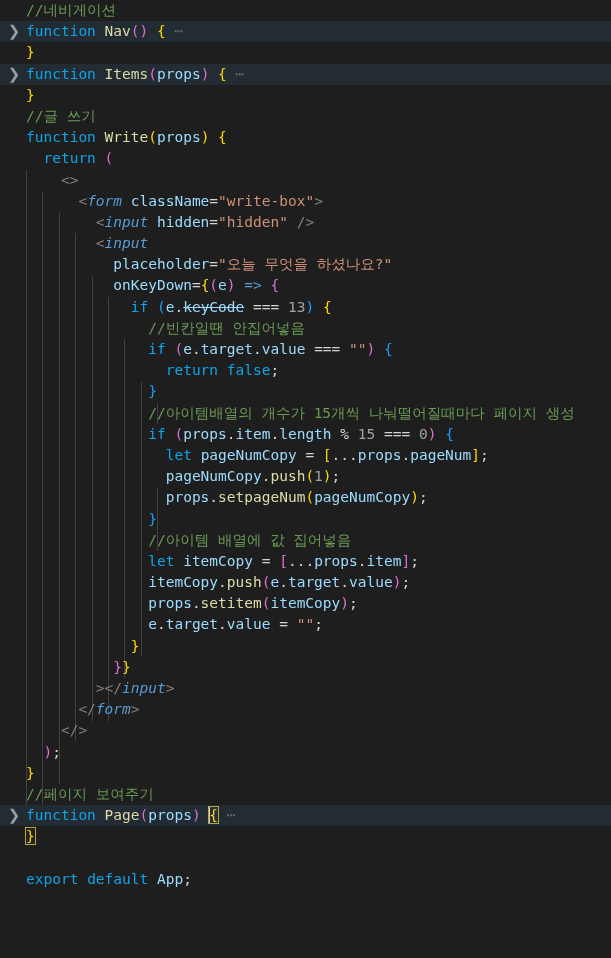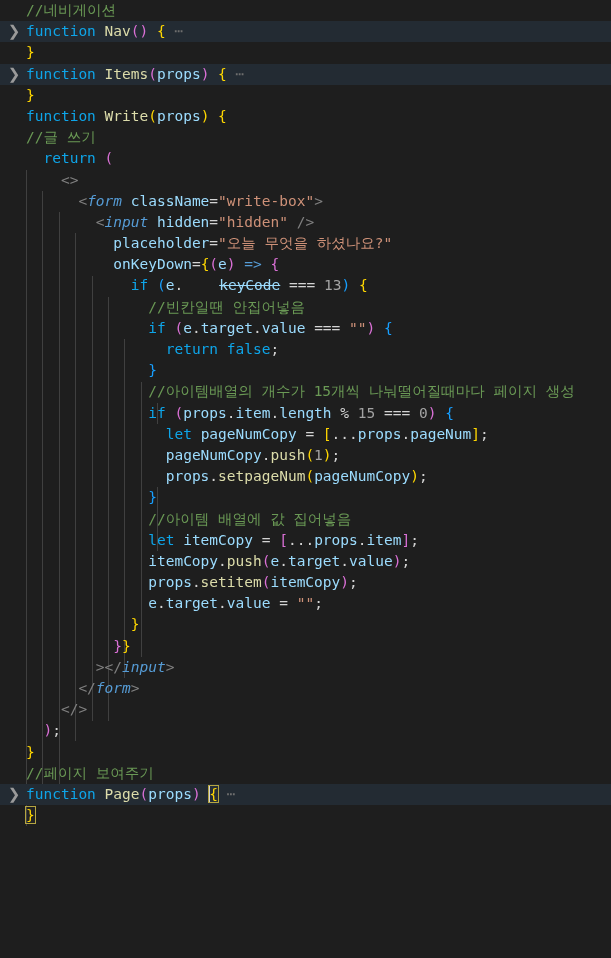--- a/index.html
+++ b/index.html
@@ -66,21 +66,21 @@
   .str  { color: #ce9178; }
   .num  { color: #a3a3a3; }
   .cmt  { color: #6a9955; }
   .op   { color: #d4d4d4; }
   .by   { color: #ffd700; }   
   .bp   { color: #da70d6; }   
   .bb   { color: #179fff; }   
   .tag  { color: #569cd6; font-style: italic; }
   .tagb { color: #808080; }
   .gray { color: #808080; }
-  .dep  { text-decoration: line-through; color: #9cdcfe; margin-left: 36px; }
+  .dep  { text-decoration: line-through; color: #9cdcfe; }
   .ell  { color: #6e6e6e; }
   .arrow{ color: #569cd6; }
   .brmatch {
     outline: 1px solid #b5a642;
     background: rgba(255,255,255,0.02);
   }
   .caret {
     display: inline-block;
     width: 0;
     border-left: 1px solid #d4d4d4;
@@ -112,32 +112,33 @@
 
   <div class="line hl"><span class="fold">❯</span><span class="code"><span class="kw">function</span> <span class="fn">Nav</span><span class="bp">(</span><span class="bp">)</span> <span class="by">{</span> <span class="ell">⋯</span></span></div>
 
   <div class="line"><span class="code"><span class="by">}</span></span></div>
 
 
   <div class="line hl"><span class="fold">❯</span><span class="code"><span class="kw">function</span> <span class="fn">Items</span><span class="bp">(</span><span class="var">props</span><span class="bp">)</span> <span class="by">{</span> <span class="ell">⋯</span></span></div>
 
   <div class="line"><span class="code"><span class="by">}</span></span></div>
 
+  <div class="line"><span class="code"><span class="cmt">//글 쓰기</span></span></div>
+
   <div class="line"><span class="code"><span class="kw">function</span> <span class="fn">Write</span><span class="by">(</span><span class="var">props</span><span class="by">)</span> <span class="by">{</span></span></div>
-
-  <div class="line"><span class="code"><span class="cmt">//글 쓰기</span></span></div>
 
   <div class="line"><span class="code">  <span class="kw">return</span> <span class="bp">(</span></span></div>
 
   <div class="line"><span class="code">    <span class="gray">&lt;&gt;</span></span></div>
 
   <div class="line"><span class="code">      <span class="tagb">&lt;</span><span class="tag">form</span> <span class="var">className</span><span class="op">=</span><span class="str">"write-box"</span><span class="tagb">&gt;</span></span></div>
 
   <div class="line"><span class="code">        <span class="tagb">&lt;</span><span class="tag">input</span> <span class="var">hidden</span><span class="op">=</span><span class="str">"hidden"</span> <span class="tagb">/&gt;</span></span></div>
 
+  <div class="line"><span class="code">        <span class="tagb">&lt;</span><span class="tag">input</span></span></div>
 
   <div class="line"><span class="code">          <span class="var">placeholder</span><span class="op">=</span><span class="str">"오늘 무엇을 하셨나요?"</span></span></div>
 
   <div class="line"><span class="code">          <span class="var">onKeyDown</span><span class="op">=</span><span class="by">{</span><span class="bp">(</span><span class="var">e</span><span class="bp">)</span> <span class="arrow">=&gt;</span> <span class="bp">{</span></span></div>
 
   <div class="line"><span class="code">            <span class="kw">if</span> <span class="bb">(</span><span class="var">e</span>.<span class="dep">keyCode</span> <span class="op">===</span> <span class="num">13</span><span class="bb">)</span> <span class="by">{</span></span></div>
 
   <div class="line"><span class="code">              <span class="cmt">//빈칸일땐 안집어넣음</span></span></div>
 
   <div class="line"><span class="code">              <span class="kw">if</span> <span class="bp">(</span><span class="var">e</span>.<span class="var">target</span>.<span class="var">value</span> <span class="op">===</span> <span class="str">""</span><span class="bp">)</span> <span class="bb">{</span></span></div>
@@ -183,14 +184,15 @@
   <div class="line"><span class="code"><span class="by">}</span></span></div>
 
   <div class="line"><span class="code"><span class="cmt">//페이지 보여주기</span></span></div>
 
   <div class="line hl"><span class="fold">❯</span><span class="code"><span class="kw">function</span> <span class="fn">Page</span><span class="bp">(</span><span class="var">props</span><span class="bp">)</span> <span class="caret"></span><span class="by brmatch">{</span> <span class="ell">⋯</span></span></div>
 
   <div class="line"><span class="code"><span class="by brmatch">}</span></span></div>
 
   <div class="line"><span class="code"> </span></div>
 
+  <div class="line"><span class="code"><span class="kw">export</span> <span class="kw">default</span> <span class="var">App</span>;</span></div>
 
 </div>
 
 </body></html>

